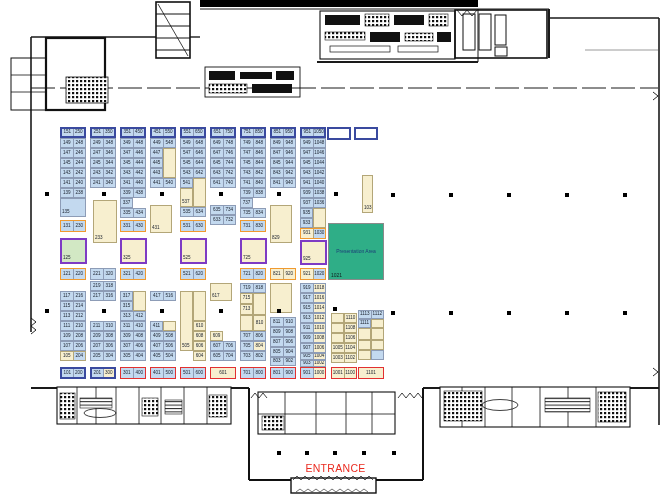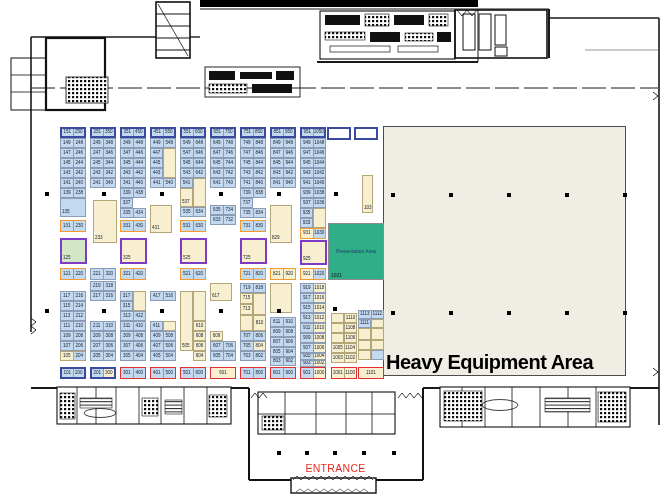--- a/index.html
+++ b/index.html
@@ -158,23 +158,20 @@
       <line x1="316" y1="392" x2="316" y2="434" stroke="#111" stroke-width="0.8"></line>
       <line x1="346" y1="392" x2="346" y2="434" stroke="#111" stroke-width="0.8"></line>
       <line x1="372" y1="392" x2="372" y2="434" stroke="#111" stroke-width="0.8"></line>
       <line x1="258" y1="414" x2="395" y2="414" stroke="#111" stroke-width="0.8"></line>
       <rect x="262" y="416" width="22" height="14" fill="url(#dots)" stroke="#111" stroke-width="0.6"></rect>
       <path d="M251,398 l4,-5 l4,5 l4,-5 l4,5" stroke="#111" stroke-width="0.8" fill="none"></path>
       <path d="M398,398 l4,-5 l4,5 l4,-5 l4,5 l4,-5 l4,5" stroke="#111" stroke-width="0.8" fill="none"></path>
     </g>
   </svg>
 
-  <div id="heavy-area" class="area">
-    <div class="heavy-label">Heavy Equipment Area</div>
-  </div>
 
   <div id="presentation-area" class="area">
     <div class="pres-label">Presentation Area</div>
     <div class="pres-booth">1021</div>
   </div>
 
   <div id="booths">
       <div class="booth" style="left: 60px; top: 127px; width: 26px; height: 11px; border: 2px solid rgb(58, 74, 159);">
         <div class="cell" style="background: rgb(195, 217, 239);">
           <span>151</span>

